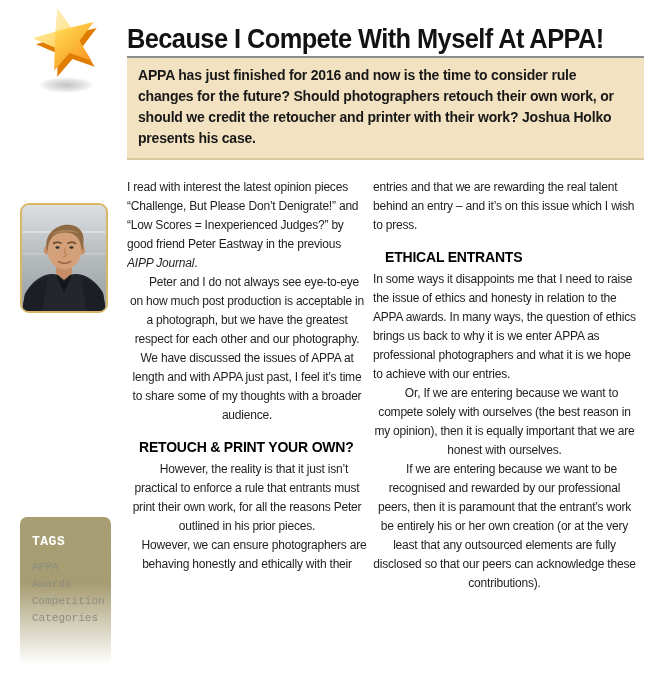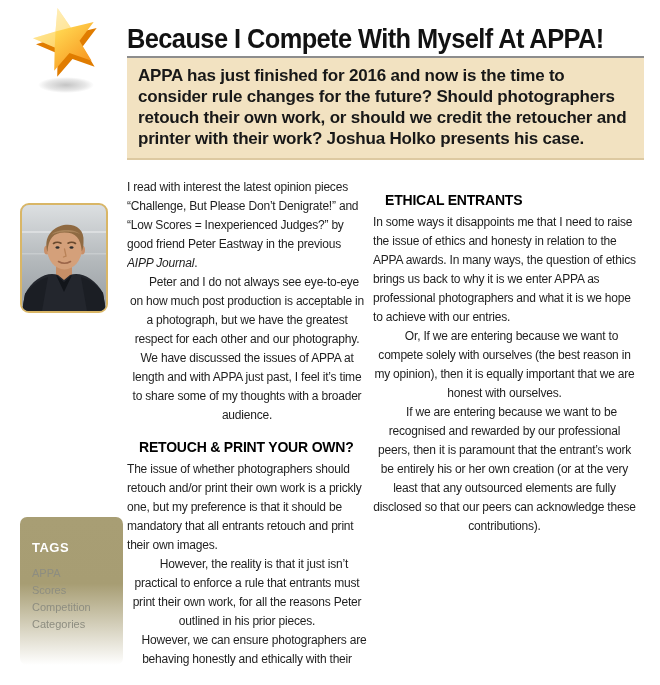--- a/index.html
+++ b/index.html
@@ -18,44 +18,45 @@
     font-size:27px; font-weight:bold; letter-spacing:-0.6px; color:#121212;
     transform:scaleX(0.94); transform-origin:0 0; white-space:nowrap;
   }
 
   #standfirst {
     position:absolute; left:127px; top:56px; width:517px;
     background:#f2e2c1;
     border-top:2px solid #8d8d8d;
     border-bottom:2px solid #ddc9a1;
     padding:7px 11px 9px;
-    font-weight:bold; font-size:17px; line-height:21px; letter-spacing:-0.2px;
+    font-weight:bold; font-size:14px; line-height:21px; letter-spacing:-0.2px;
     color:#181818;
   }
 
   #author-photo {
     position:absolute; left:20px; top:203px; width:88px; height:110px;
     border:2px solid #d9b666; border-radius:9px; overflow:hidden;
     background:#b4b9bc;
   }
   #author-photo svg { display:block; }
 
   .col { position:absolute; top:178px; height:507px; overflow:hidden; }
   #col-left  { left:127px; width:240px; }
   #col-right { left:373px; width:263px; }
 
   .col p { margin:0; font-size:12px; line-height:19px; letter-spacing:-0.2px; }
   .col p.indent { text-indent:14px;text-align:center; }
   .col h3 { margin:14px 0 5px; font-size:14px; letter-spacing:-0.2px; color:#000;padding-left:12px; }
   .journal-ref { font-weight:normal; font-style:italic; }
 
   #tags-box {
-    position:absolute; left:20px; top:517px; width:103px; height:148px;
-    border-radius:7px; padding:23px 12px;
+    position:absolute; left:20px; top:517px; width:91px; height:148px;
+    border-radius:7px; padding:17px 12px;
     background:linear-gradient(180deg, #a89e74 0%, #a79d73 45%, rgba(167,157,115,0) 100%);
+    font-family:Liberation Mono, monospace;
   }
   .tags-heading { color:#ffffff; font-weight:bold; font-size:13px; letter-spacing:0.5px; margin:0 0 10px 0; }
   .tag-item { color:#8d8d80; font-size:11px; line-height:17px; cursor:pointer; }
 </style>
 </head>
 <body>
 
 <div class="page">
 
   <div id="star-logo">
@@ -114,33 +115,33 @@
       <path d="M34 70 L42 87 L50 70 L42 77 Z" fill="#12151a"></path>
       <path d="M3 89 C10 80 18 74 26 72 L20 106 L0 106 Z" fill="#1b1e24"></path>
       <path d="M81 88 C74 79 67 74 59 72 L65 106 L84 106 Z" fill="#1b1e24"></path>
     </svg>
   </div>
 
   <div id="col-left" class="col">
     <p><span>I read with interest the latest opinion pieces “Challenge, But Please Don’t Denigrate!” and “Low Scores = Inexperienced Judges?” by good friend Peter Eastway in the previous </span><span class="journal-ref">AIPP Journal</span><span>.</span></p>
     <p class="indent">Peter and I do not always see eye-to-eye on how much post production is acceptable in a photograph, but we have the greatest respect for each other and our photography. We have discussed the issues of APPA at length and with APPA just past, I feel it’s time to share some of my thoughts with a broader audience.</p>
     <h3>RETOUCH &amp; PRINT YOUR OWN?</h3>
-    <p>The issue of whether photographers should retouch and/or print their own work is a prickly one, but my preference is that it should be mandatory that all entrants retouch and print their own images.</p>
     <p class="indent">However, the reality is that it just isn’t practical to enforce a rule that entrants must print their own work, for all the reasons Peter outlined in his prior pieces.</p>
     <p class="indent">However, we can ensure photographers are behaving honestly and ethically with their</p>
   </div>
 
   <div id="col-right" class="col">
+    <p>entries and that we are rewarding the real talent behind an entry – and it’s on this issue which I wish to press.</p>
     <h3>ETHICAL ENTRANTS</h3>
     <p>In some ways it disappoints me that I need to raise the issue of ethics and honesty in relation to the APPA awards. In many ways, the question of ethics brings us back to why it is we enter APPA as professional photographers and what it is we hope to achieve with our entries.</p>
     <p class="indent">Or, If we are entering because we want to compete solely with ourselves (the best reason in my opinion), then it is equally important that we are honest with ourselves.</p>
     <p class="indent">If we are entering because we want to be recognised and rewarded by our professional peers, then it is paramount that the entrant’s work be entirely his or her own creation (or at the very least that any outsourced elements are fully disclosed so that our peers can acknowledge these contributions).</p>
   </div>
 
   <div id="tags-box">
     <div class="tags-heading">TAGS</div>
     <div class="tag-item">APPA</div>
-    <div class="tag-item">Scores</div>
+    <div class="tag-item">Awards</div>
     <div class="tag-item">Competition</div>
     <div class="tag-item">Categories</div>
   </div>
 
 </div>
 
 </body></html>

